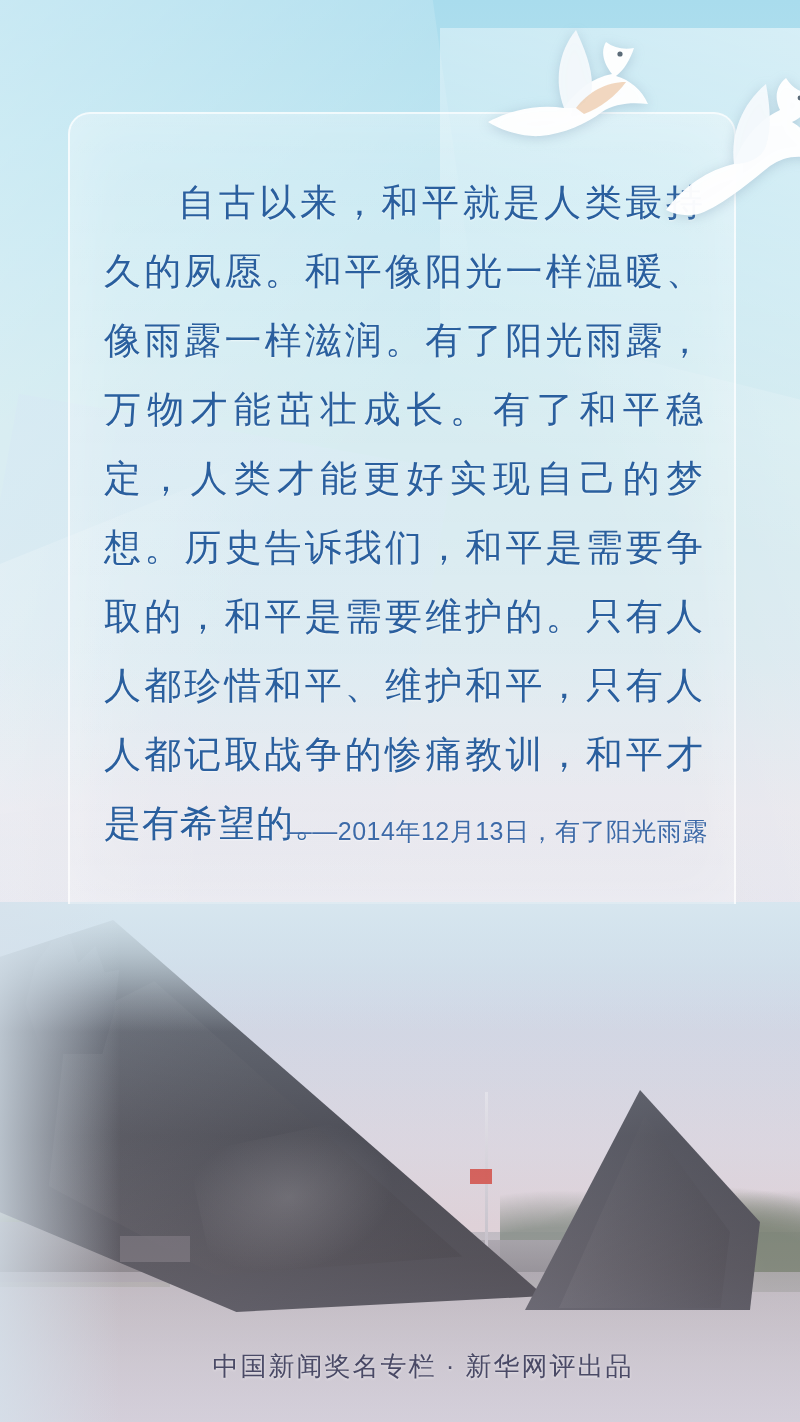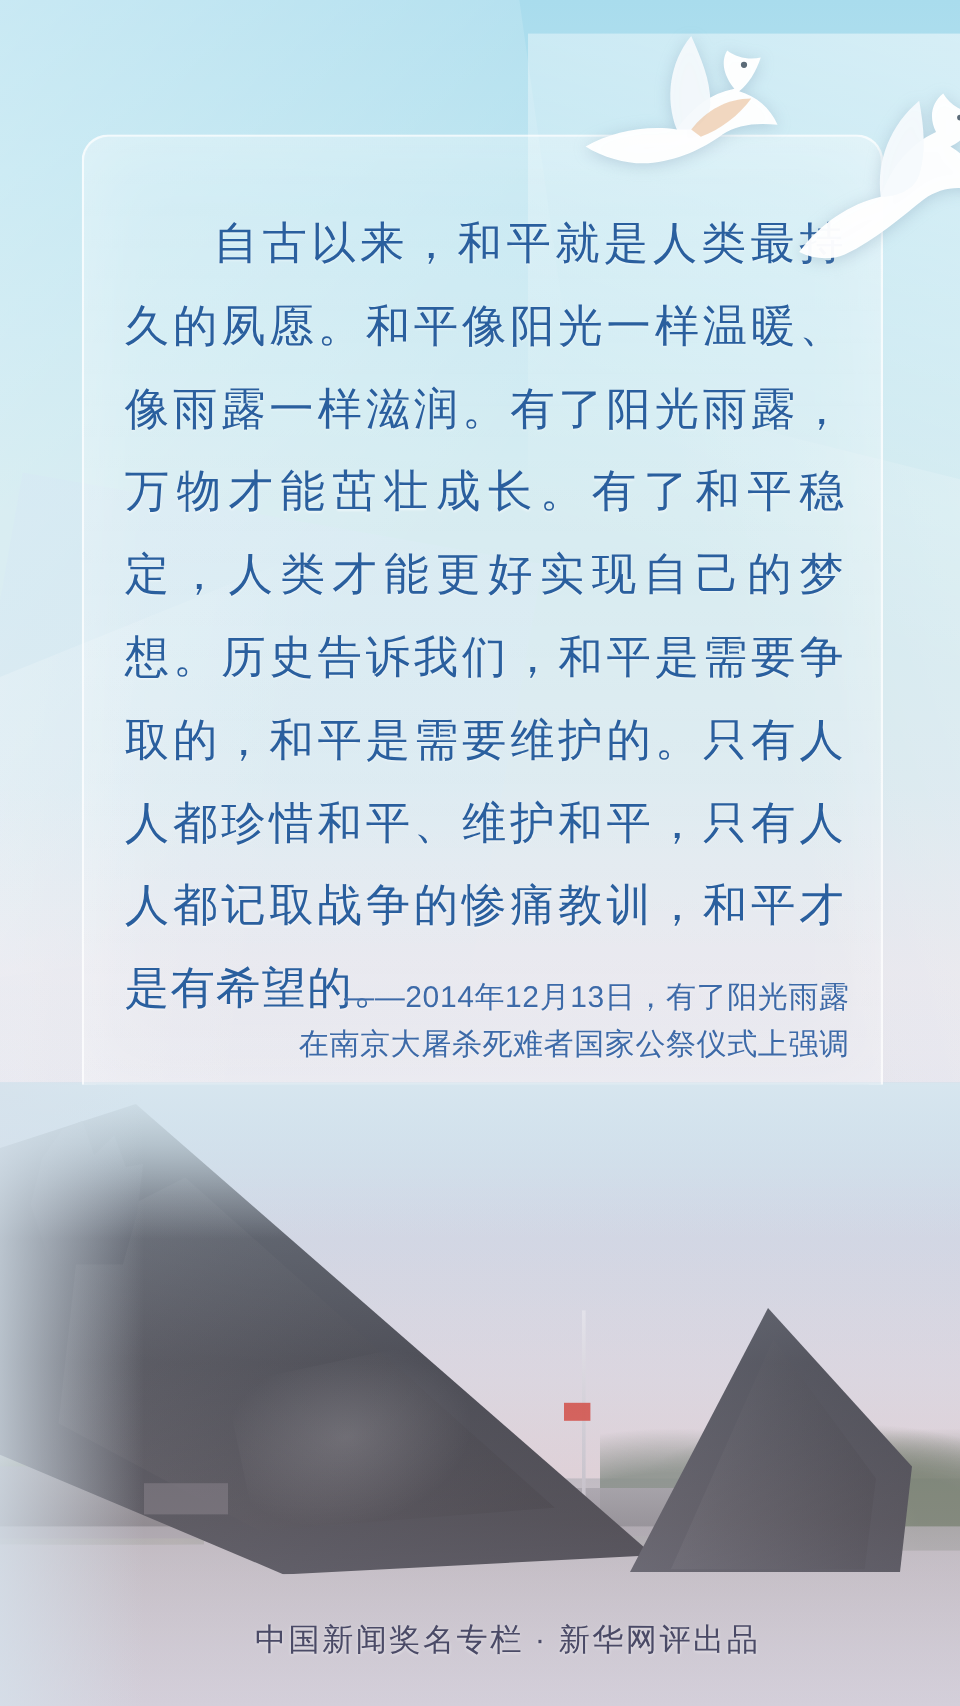--- a/index.html
+++ b/index.html
@@ -390,21 +390,20 @@
     <div class="photo-fade-top"></div>
     <div class="photo-fade-left"></div>
   </div>
 
   <div class="quote-card"></div>
 
   <div class="quote-text">自古以来，和平就是人类最持久的夙愿。和平像阳光一样温暖、像雨露一样滋润。有了阳光雨露，万物才能茁壮成长。有了和平稳定，人类才能更好实现自己的梦想。历史告诉我们，和平是需要争取的，和平是需要维护的。只有人人都珍惜和平、维护和平，只有人人都记取战争的惨痛教训，和平才是有希望的。</div>
 
   <div class="attribution">
     <div>——2014年12月13日，有了阳光雨露</div>
-    <div>在南京大屠杀死难者国家公祭仪式上强调</div>
   </div>
 
   <svg class="dove dove-1" viewBox="0 0 190 170" xmlns="http://www.w3.org/2000/svg">
     <path d="M8 118 C30 106 58 100 84 104 C96 86 112 74 132 70 C124 60 120 48 126 38 C134 44 144 46 154 44 C150 56 144 66 136 72 C150 76 162 86 168 100 C150 98 134 100 122 108 C106 120 84 130 60 132 C44 133 24 128 8 118 Z" fill="#ffffff" opacity="0.97"></path>
     <path d="M84 104 C74 78 78 48 96 26 C104 44 112 62 112 82 C112 92 104 100 96 104 Z" fill="#f4f9fc" opacity="0.95"></path>
     <path d="M96 104 C108 88 126 78 146 78 C136 92 120 104 104 110 Z" fill="#e7b88c" opacity="0.55"></path>
     <circle cx="140" cy="50" r="2.6" fill="#5b6b78"></circle>
   </svg>
 
   <svg class="dove dove-2" viewBox="0 0 170 175" xmlns="http://www.w3.org/2000/svg">

